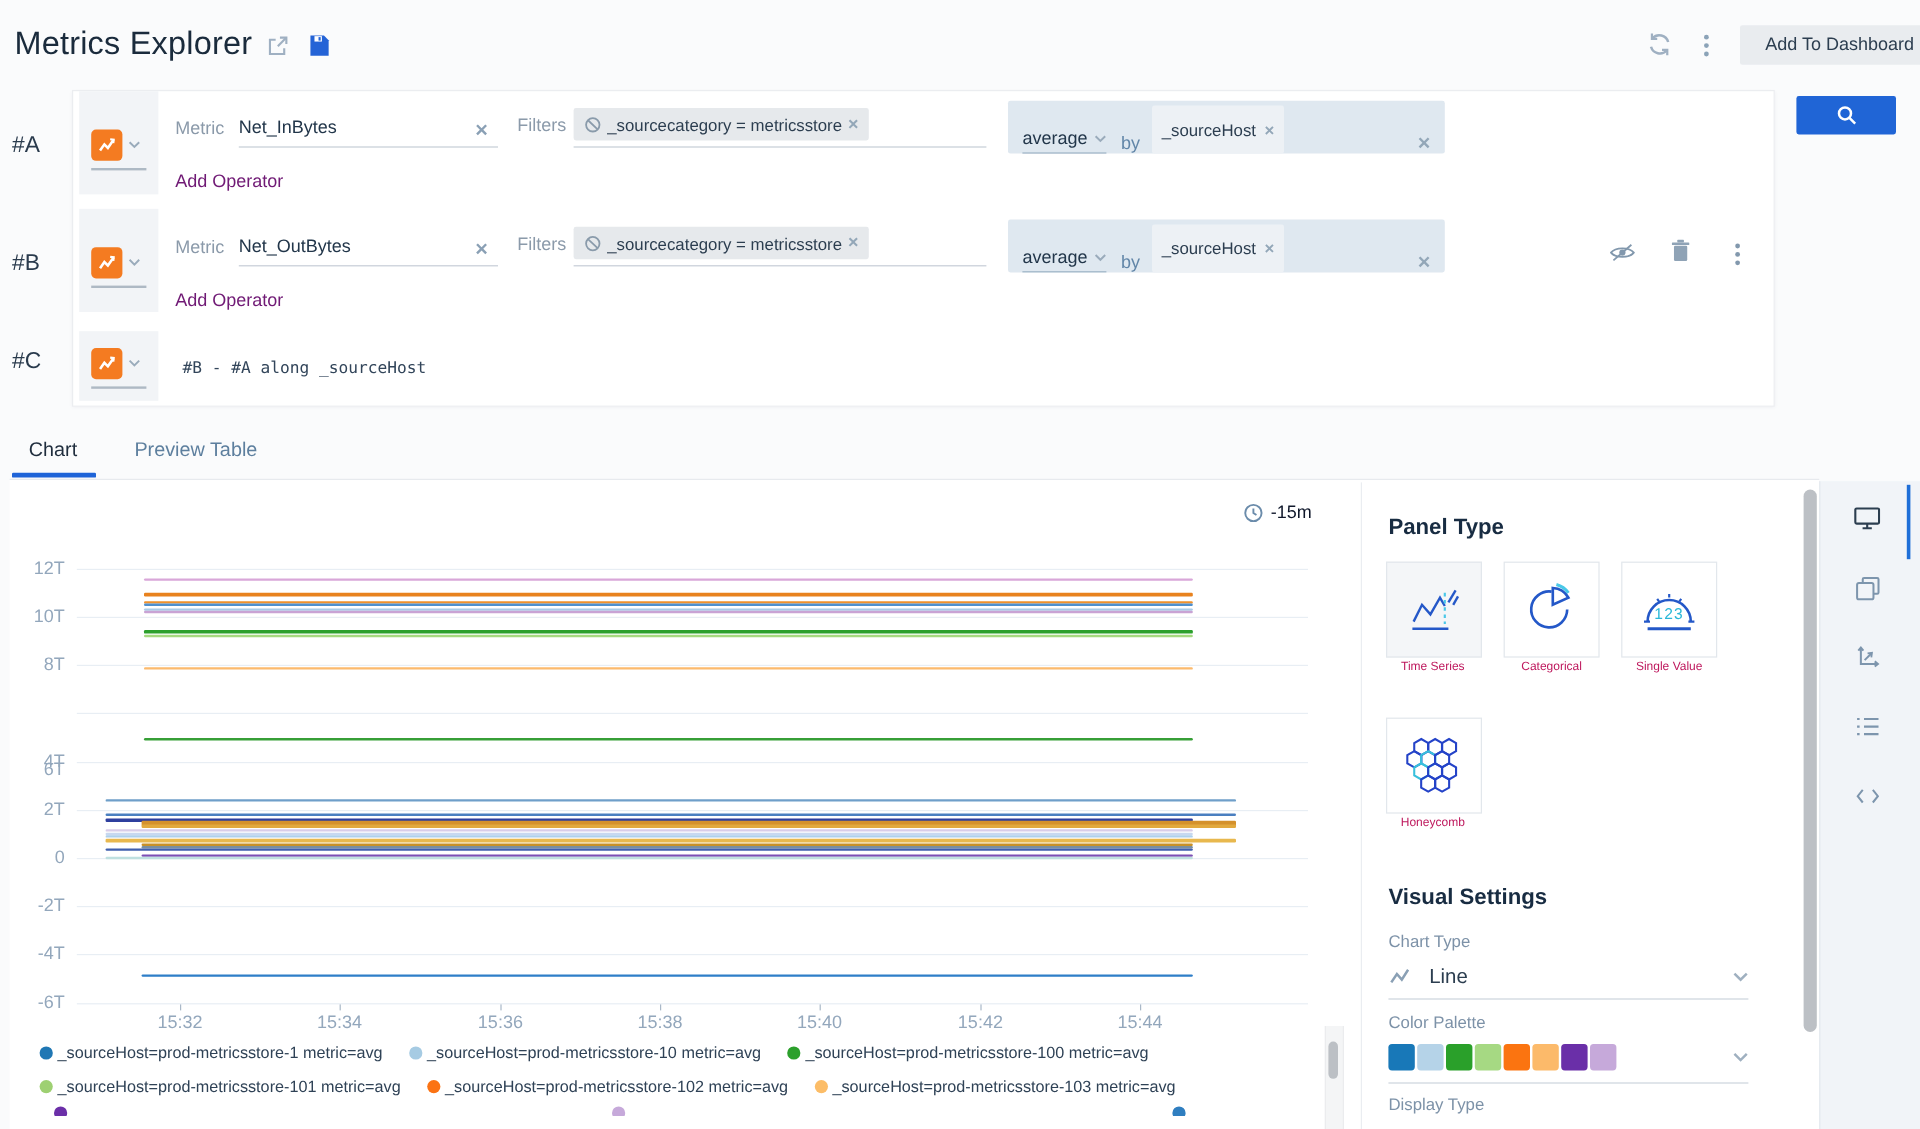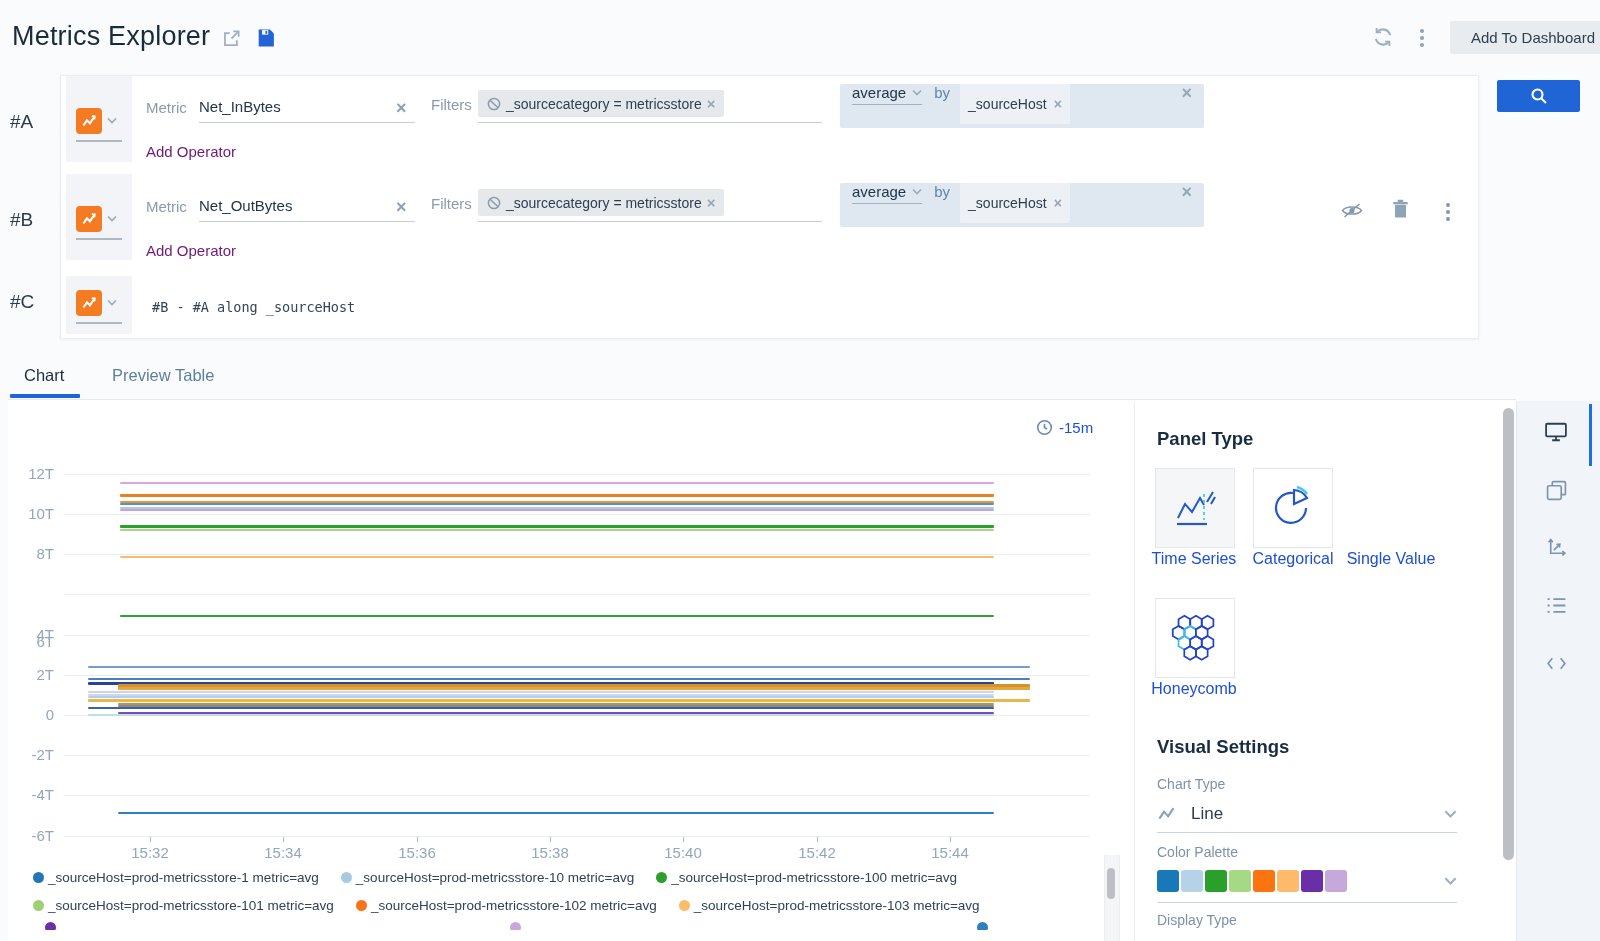--- a/index.html
+++ b/index.html
@@ -16,49 +16,49 @@
   .icon-cell{background:#f2f4f7;}
   .metric-icon{width:26px;height:26px;border-radius:4px;background:#f47b21;display:flex;align-items:center;justify-content:center;}
   .chev{width:10px;height:10px;}
   .cell-underline{height:2px;background:#aeb9c4;}
   .fld-label{font-size:15px;color:#8b9aaa;}
   .fld-value{font-size:15px;color:#22364a;}
   .underline{height:1px;background:#c6cdd6;}
   .clear-x{font-size:18px;font-weight:700;color:#8aa0b5;cursor:pointer;line-height:1;}
   .pill{background:#e6e9ec;border-radius:2px;display:flex;align-items:center;gap:5px;padding:0 9px;height:27px;font-size:14px;color:#2c3e50;}
   .pill .x{color:#93a7b8;font-weight:700;font-size:15px;cursor:pointer;}
-  .agg-block{background:#dfe8f0;border-radius:2px;display:flex;align-items:flex-start;padding:0 12px;}
+  .agg-block{background:#dfe8f0;border-radius:2px;display:flex;align-items:flex-end;padding:0 12px;}
   .agg-pill{background:#edf1f5;border-radius:2px;height:40px;display:flex;align-items:center;gap:7px;padding:0 8px;font-size:14px;color:#2c3e50;}
   .link-blue{color:#701a75;font-size:15px;cursor:pointer;}
   .formula{font-family:"DejaVu Sans Mono",monospace;font-size:13.5px;color:#32455a;}
   .btn-search{background:#2065d6;border-radius:2px;display:flex;align-items:center;justify-content:center;cursor:pointer;}
   
   .tab{font-size:16.5px;cursor:pointer;}
   .tab.active{color:#1f2d3d;font-weight:500;}
   .tab.inactive{color:#5d7f9e;}
   .tab-underline{background:#1f64d8;height:4px;border-radius:1px;}
   
   .panel-white{background:#fff;border-top:1px solid #e7eaee;}
   .gridline{position:absolute;height:1px;background:#e8eef4;width:1026px;}
   .ylabel{position:absolute;width:46px;text-align:right;font-size:15px;color:#93a7bc;}
   .xlabel{position:absolute;width:60px;text-align:center;font-size:15px;color:#93a7bc;}
   .xtick{position:absolute;width:1px;height:5px;background:#aab8c8;}
   .series-line{position:absolute;border-radius:1px;}
-  .time-ind{display:flex;align-items:flex-end;gap:6px;color:#1d4ed8;font-size:15px;font-weight:500;cursor:pointer;}
+  .time-ind{display:flex;align-items:flex-end;gap:6px;color:#0f172a;font-size:15px;font-weight:500;cursor:pointer;}
   .legend-row{position:absolute;left:13px;display:flex;gap:22px;align-items:center;}
   .legend-item{display:flex;align-items:center;gap:4px;cursor:pointer;}
   .legend-dot{width:11px;height:11px;border-radius:50%;flex:0 0 auto;}
   .legend-dot-abs{position:absolute;width:11px;height:11px;border-radius:50%;}
   .legend-label{font-size:13.5px;color:#2f4256;white-space:nowrap;}
   
   .h-heading{font-size:18.5px;font-weight:700;color:#182c42;}
   .p-label{font-size:14px;color:#7d92a8;}
   .tile{position:absolute;width:78px;height:78px;border:1px solid #e2e7ec;background:#fff;display:flex;align-items:center;justify-content:center;cursor:pointer;}
   .tile.selected{background:#f4f6f8;}
-  .tile-label{position:absolute;width:110px;text-align:center;font-size:16px;color:#1d4ed8;}
+  .tile-label{position:absolute;width:110px;text-align:center;font-size:10px;color:#be185d;}
   .sel-value{font-size:17px;color:#2c3e50;}
   .swatch{width:22px;height:22px;border-radius:3px;}
   
   .rail{background:#f1f4f8;border-left:1px solid #e3e8ee;}
   .rail-icon{position:absolute;left:30px;width:24px;height:24px;color:#7d95ad;cursor:pointer;display:flex;align-items:center;justify-content:center;}
   .scroll-thumb{position:absolute;background:#bcc0c5;border-radius:6px;}
 </style>
 </head>
 <body>
 
@@ -357,20 +357,29 @@
         <path d="M40 20l4-7" stroke="#2458c8" stroke-width="2"></path>
     </svg>
   </div>
   <div class="tile" style="left:1253px;top:468px;">
     <svg width="48" height="48" viewBox="0 0 48 48" fill="none">
       <path d="M37 24a15 15 0 1 1-13-15" stroke="#2458c8" stroke-width="2.2"></path>
       <path d="M25 20V6a16 16 0 0 1 13 8z" stroke="#2458c8" stroke-width="2.2"></path>
       <path d="M28 3a18 18 0 0 1 10 7" stroke="#49c8e8" stroke-width="2.6"></path>
     </svg>
   </div>
+  <div class="tile" style="left:1351px;top:468px;">
+    <svg width="50" height="46" viewBox="0 0 50 46" fill="none">
+      <path d="M7 33a18 18 0 0 1 36 0" stroke="#2458c8" stroke-width="2.2"></path>
+      <path d="M4 33h5M41 33h5" stroke="#2458c8" stroke-width="2"></path>
+      <path d="M15 14l1.6 2.4M25 10v3M35 14l-1.6 2.4" stroke="#2458c8" stroke-width="1.8"></path>
+      <text x="25" y="31" text-anchor="middle" font-size="13" fill="#2ab8d8" font-family="Liberation Sans, sans-serif" letter-spacing="1">123</text>
+      <path d="M7 39h36" stroke="#2458c8" stroke-width="2.4"></path>
+    </svg>
+  </div>
   <div class="tile-label" style="left:1139px;top:550px;">Time Series</div>
   <div class="tile-label" style="left:1238px;top:550px;">Categorical</div>
   <div class="tile-label" style="left:1336px;top:550px;">Single Value</div>
 
   <div class="tile" style="left:1155px;top:598px;">
     <svg id="honeycomb-svg" width="52" height="50" viewBox="0 0 54 50" fill="none">
         <polygon points="22.1,12.5 16,16 9.9,12.5 9.9,5.5 16,2 22.1,5.5" fill="none" stroke="#2443c8" stroke-width="1.8"></polygon>
         <polygon points="34.1,12.5 28,16 21.9,12.5 21.9,5.5 28,2 34.1,5.5" fill="none" stroke="#2443c8" stroke-width="1.8"></polygon>
         <polygon points="46.1,12.5 40,16 33.9,12.5 33.9,5.5 40,2 46.1,5.5" fill="none" stroke="#2443c8" stroke-width="1.8"></polygon>
         <polygon points="16.1,23 10,26.5 3.9000000000000004,23 3.9000000000000004,16 10,12.5 16.1,16" fill="none" stroke="#2443c8" stroke-width="1.8"></polygon>

